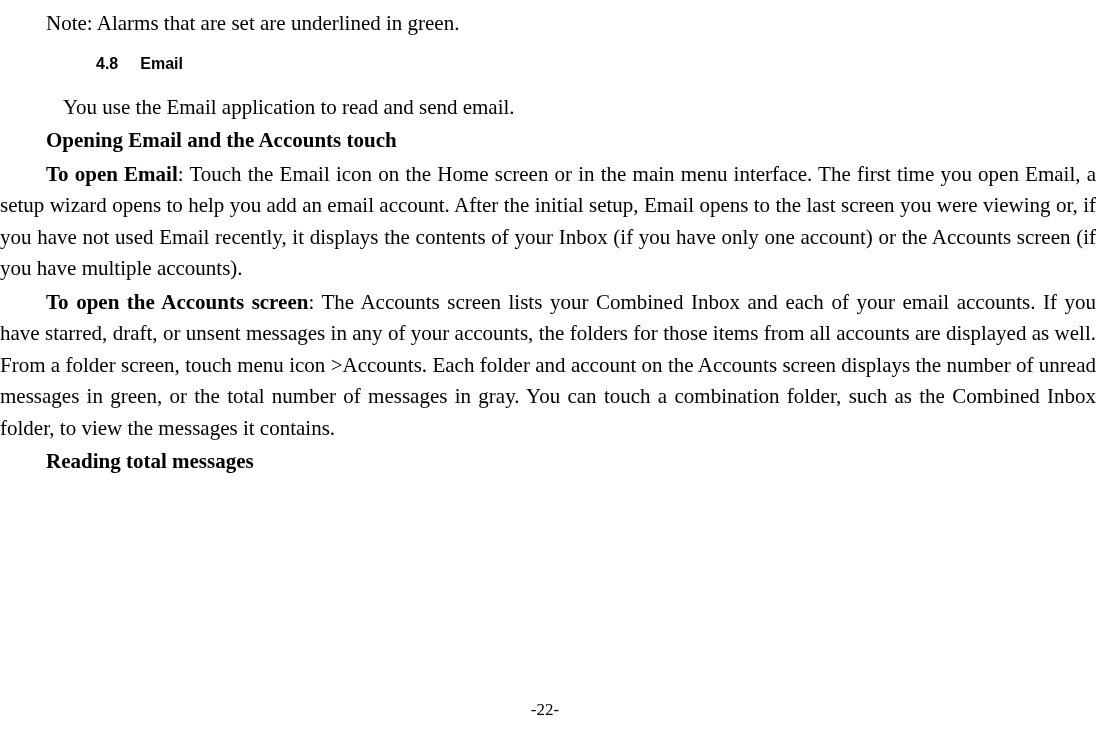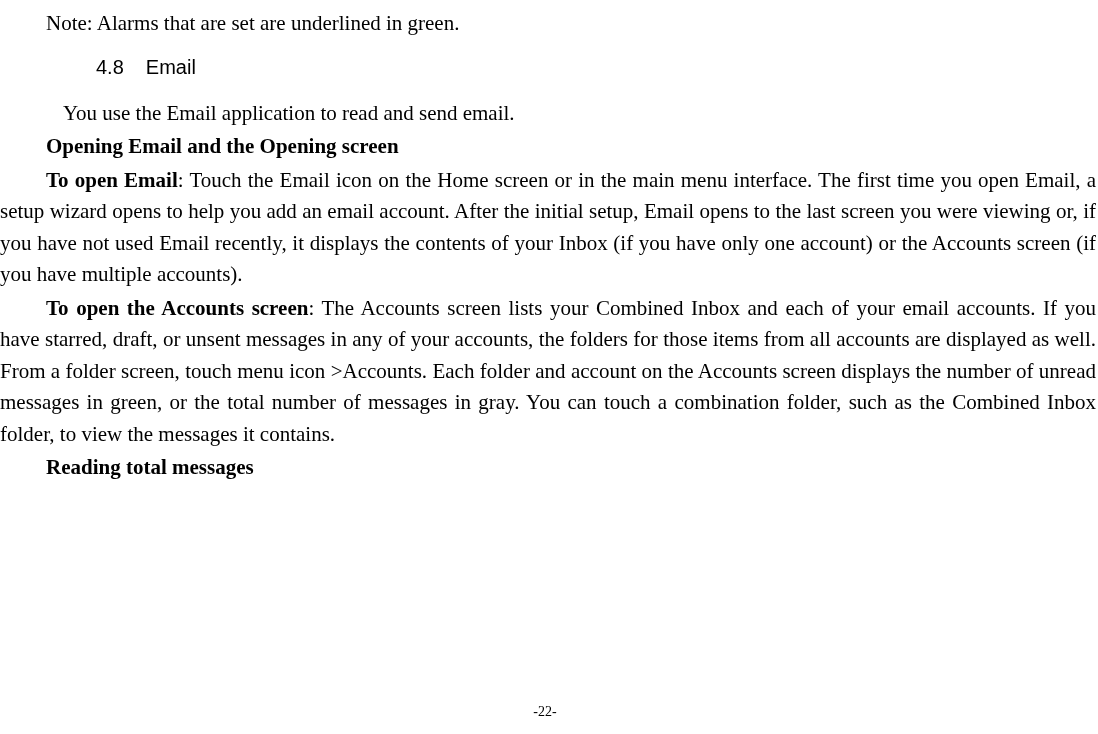--- a/index.html
+++ b/index.html
@@ -17,22 +17,22 @@
       height: 734px;
       padding: 8px 0 0 0;
       position: relative;
     }
     .note {
       margin-left: 46px;
       margin-bottom: 12px;
     }
     .section-heading {
       font-family: Arial, Helvetica, sans-serif;
-      font-weight: normal;
-      font-size: 20px;
+      font-weight: bold;
+      font-size: 16px;
       margin-left: 96px;
       margin-bottom: 16px;
     }
     .section-number {
       display: inline-block;
       margin-right: 22px;
     }
     .para-first {
       text-indent: 46px;
       margin-bottom: 2px;
@@ -51,40 +51,40 @@
     }
     .bold {
       font-weight: bold;
     }
     .page-number {
       position: absolute;
       bottom: 12px;
       left: 0;
       right: 8px;
       text-align: center;
-      font-size: 14px;
+      font-size: 17px;
     }
     .content {
       padding: 0 2px 0 0;
     }
   </style>
 </head>
 <body>
 
 <div class="content">
 
   <div class="note">Note: Alarms that are set are underlined in green.</div>
 
   <div class="section-heading">
     <span class="section-number">4.8</span><span>Email</span>
   </div>
 
   <div class="para-first">You use the Email application to read and send email.</div>
 
-  <div class="sub-heading">Opening Email and the Opening screen</div>
+  <div class="sub-heading">Opening Email and the Accounts touch</div>
 
   <div class="para">
     <span class="bold">To open Email</span><span>: Touch the Email icon on the Home screen or in the main menu interface. The first time you open Email, a setup wizard opens to help you add an email account. After the initial setup, Email opens to the last screen you were viewing or, if you have not used Email recently, it displays the contents of your Inbox (if you have only one account) or the Accounts screen (if you have multiple accounts).</span>
   </div>
 
   <div class="para">
     <span class="bold">To open the Accounts screen</span><span>: The Accounts screen lists your Combined Inbox and each of your email accounts. If you have starred, draft, or unsent messages in any of your accounts, the folders for those items from all accounts are displayed as well. From a folder screen, touch menu icon &gt;Accounts. Each folder and account on the Accounts screen displays the number of unread messages in green, or the total number of messages in gray. You can touch a combination folder, such as the Combined Inbox folder, to view the messages it contains.</span>
   </div>
 
 

